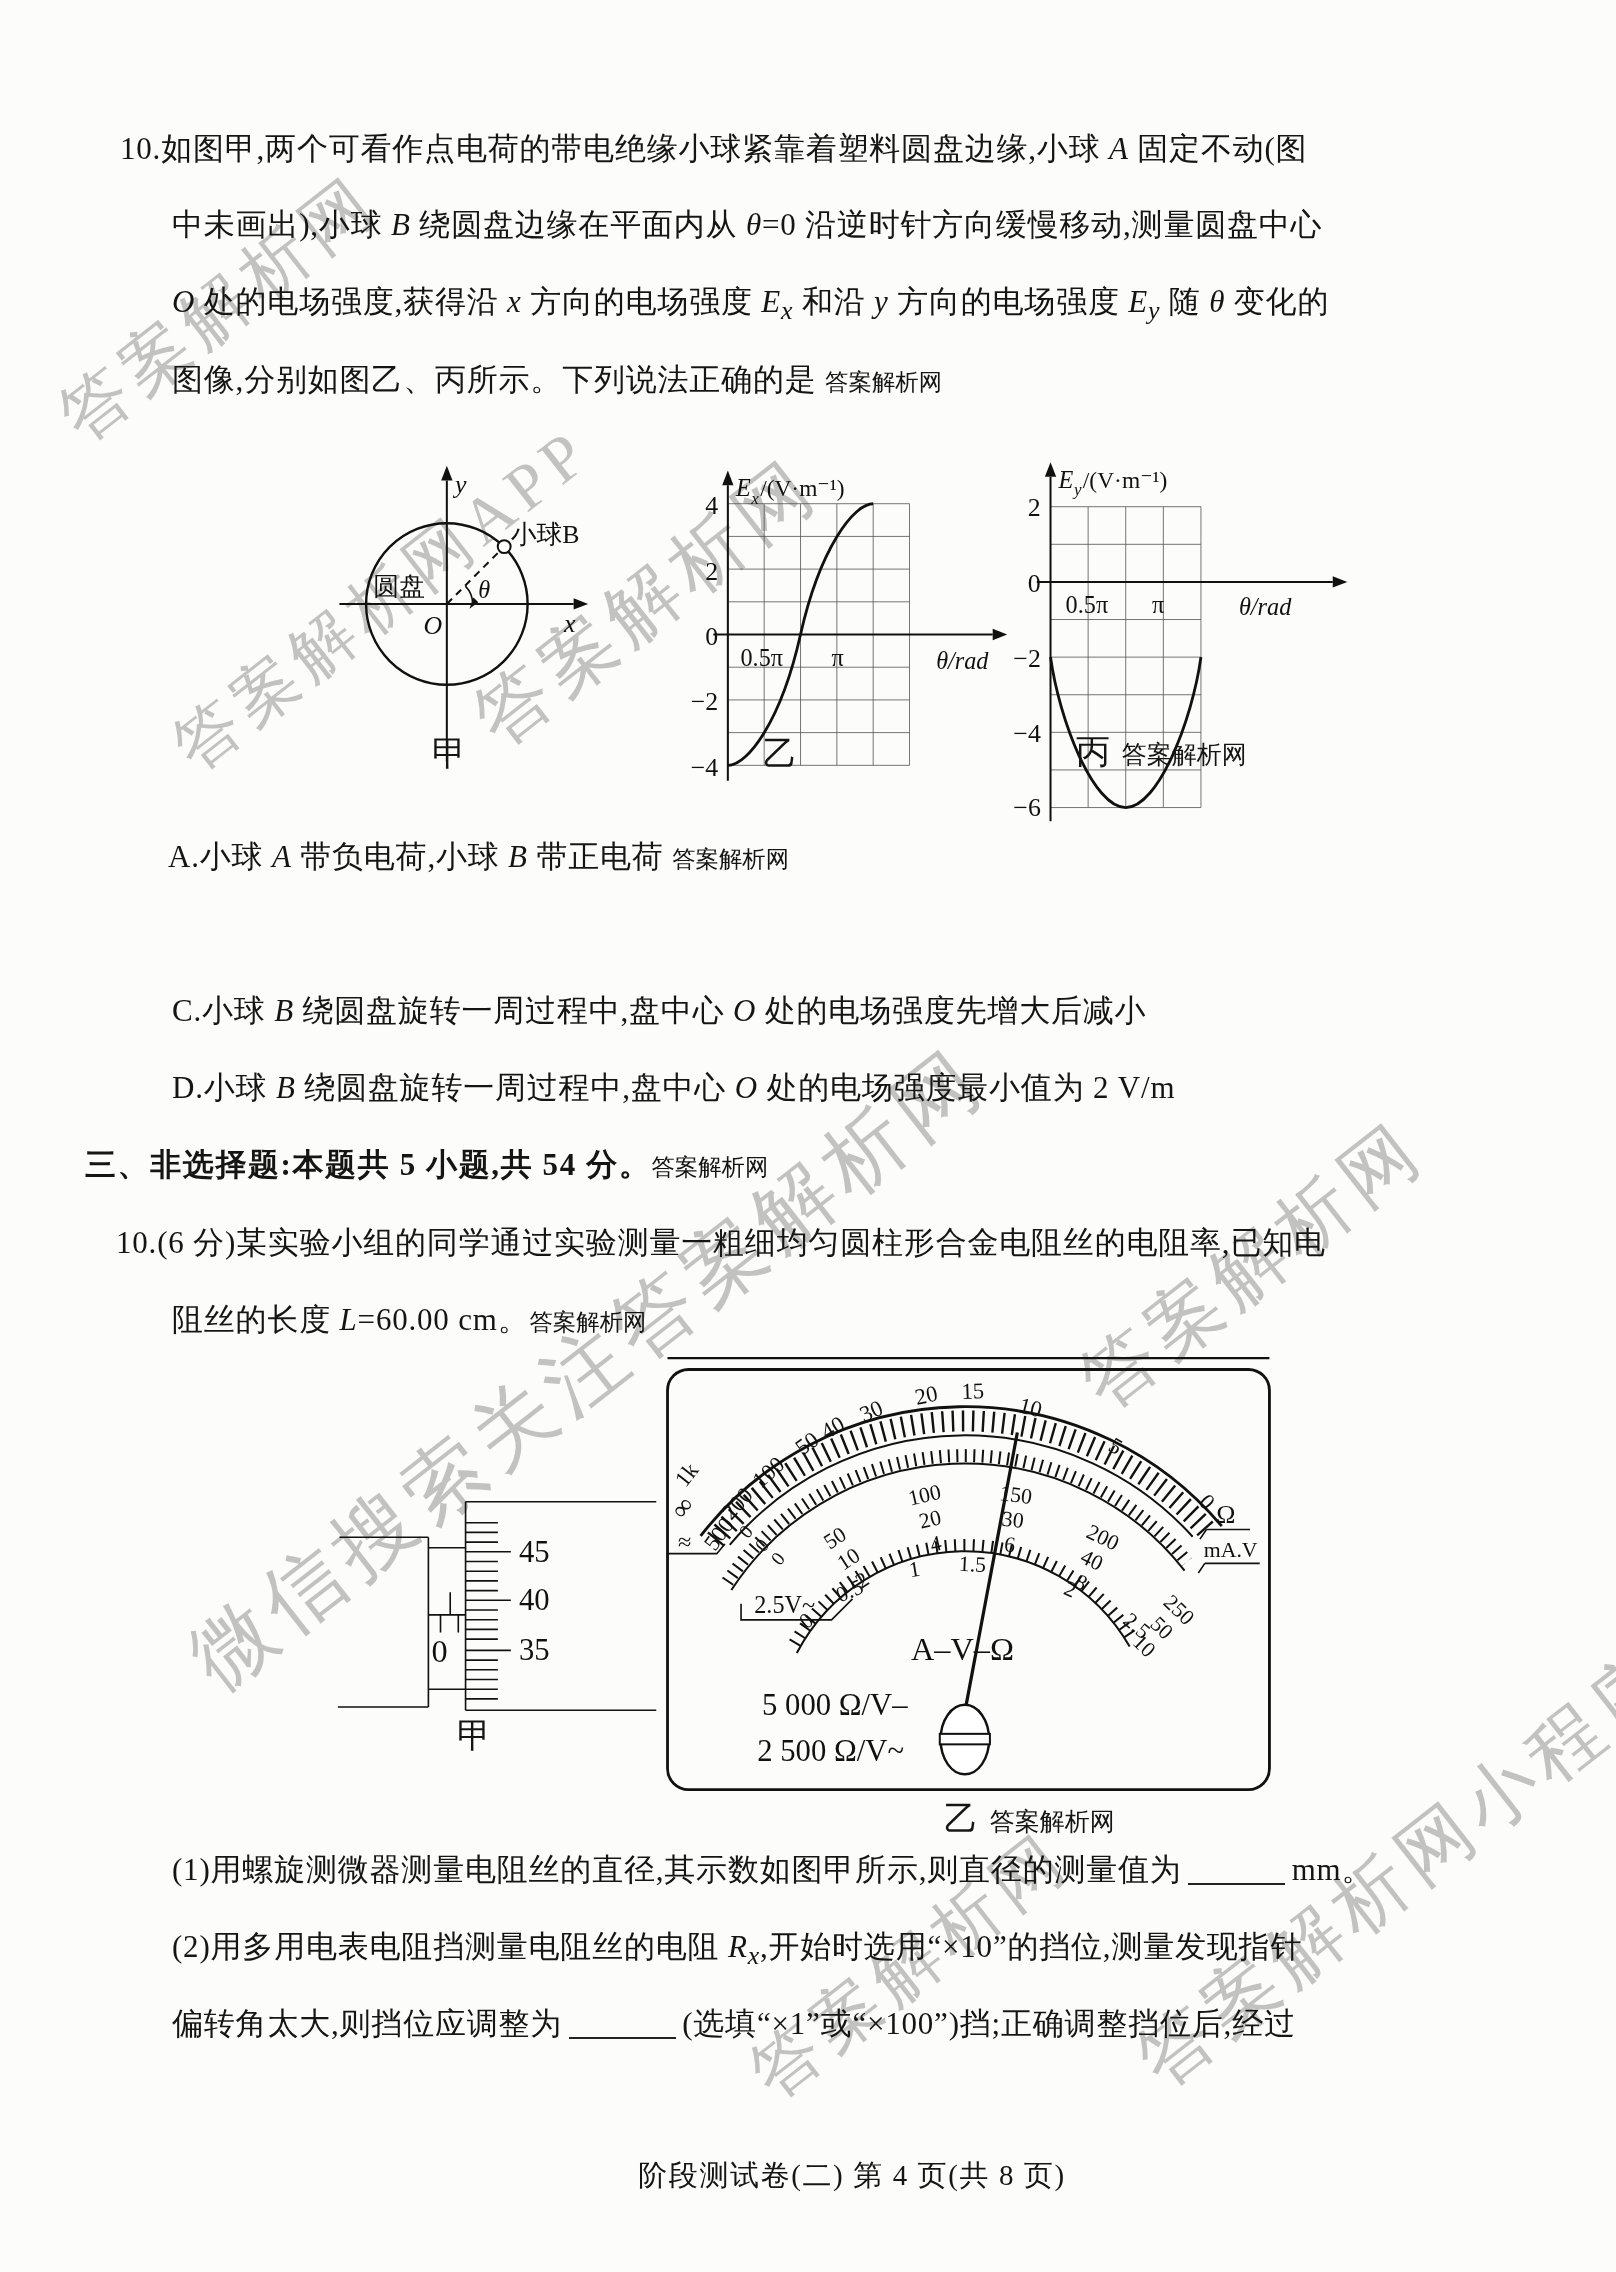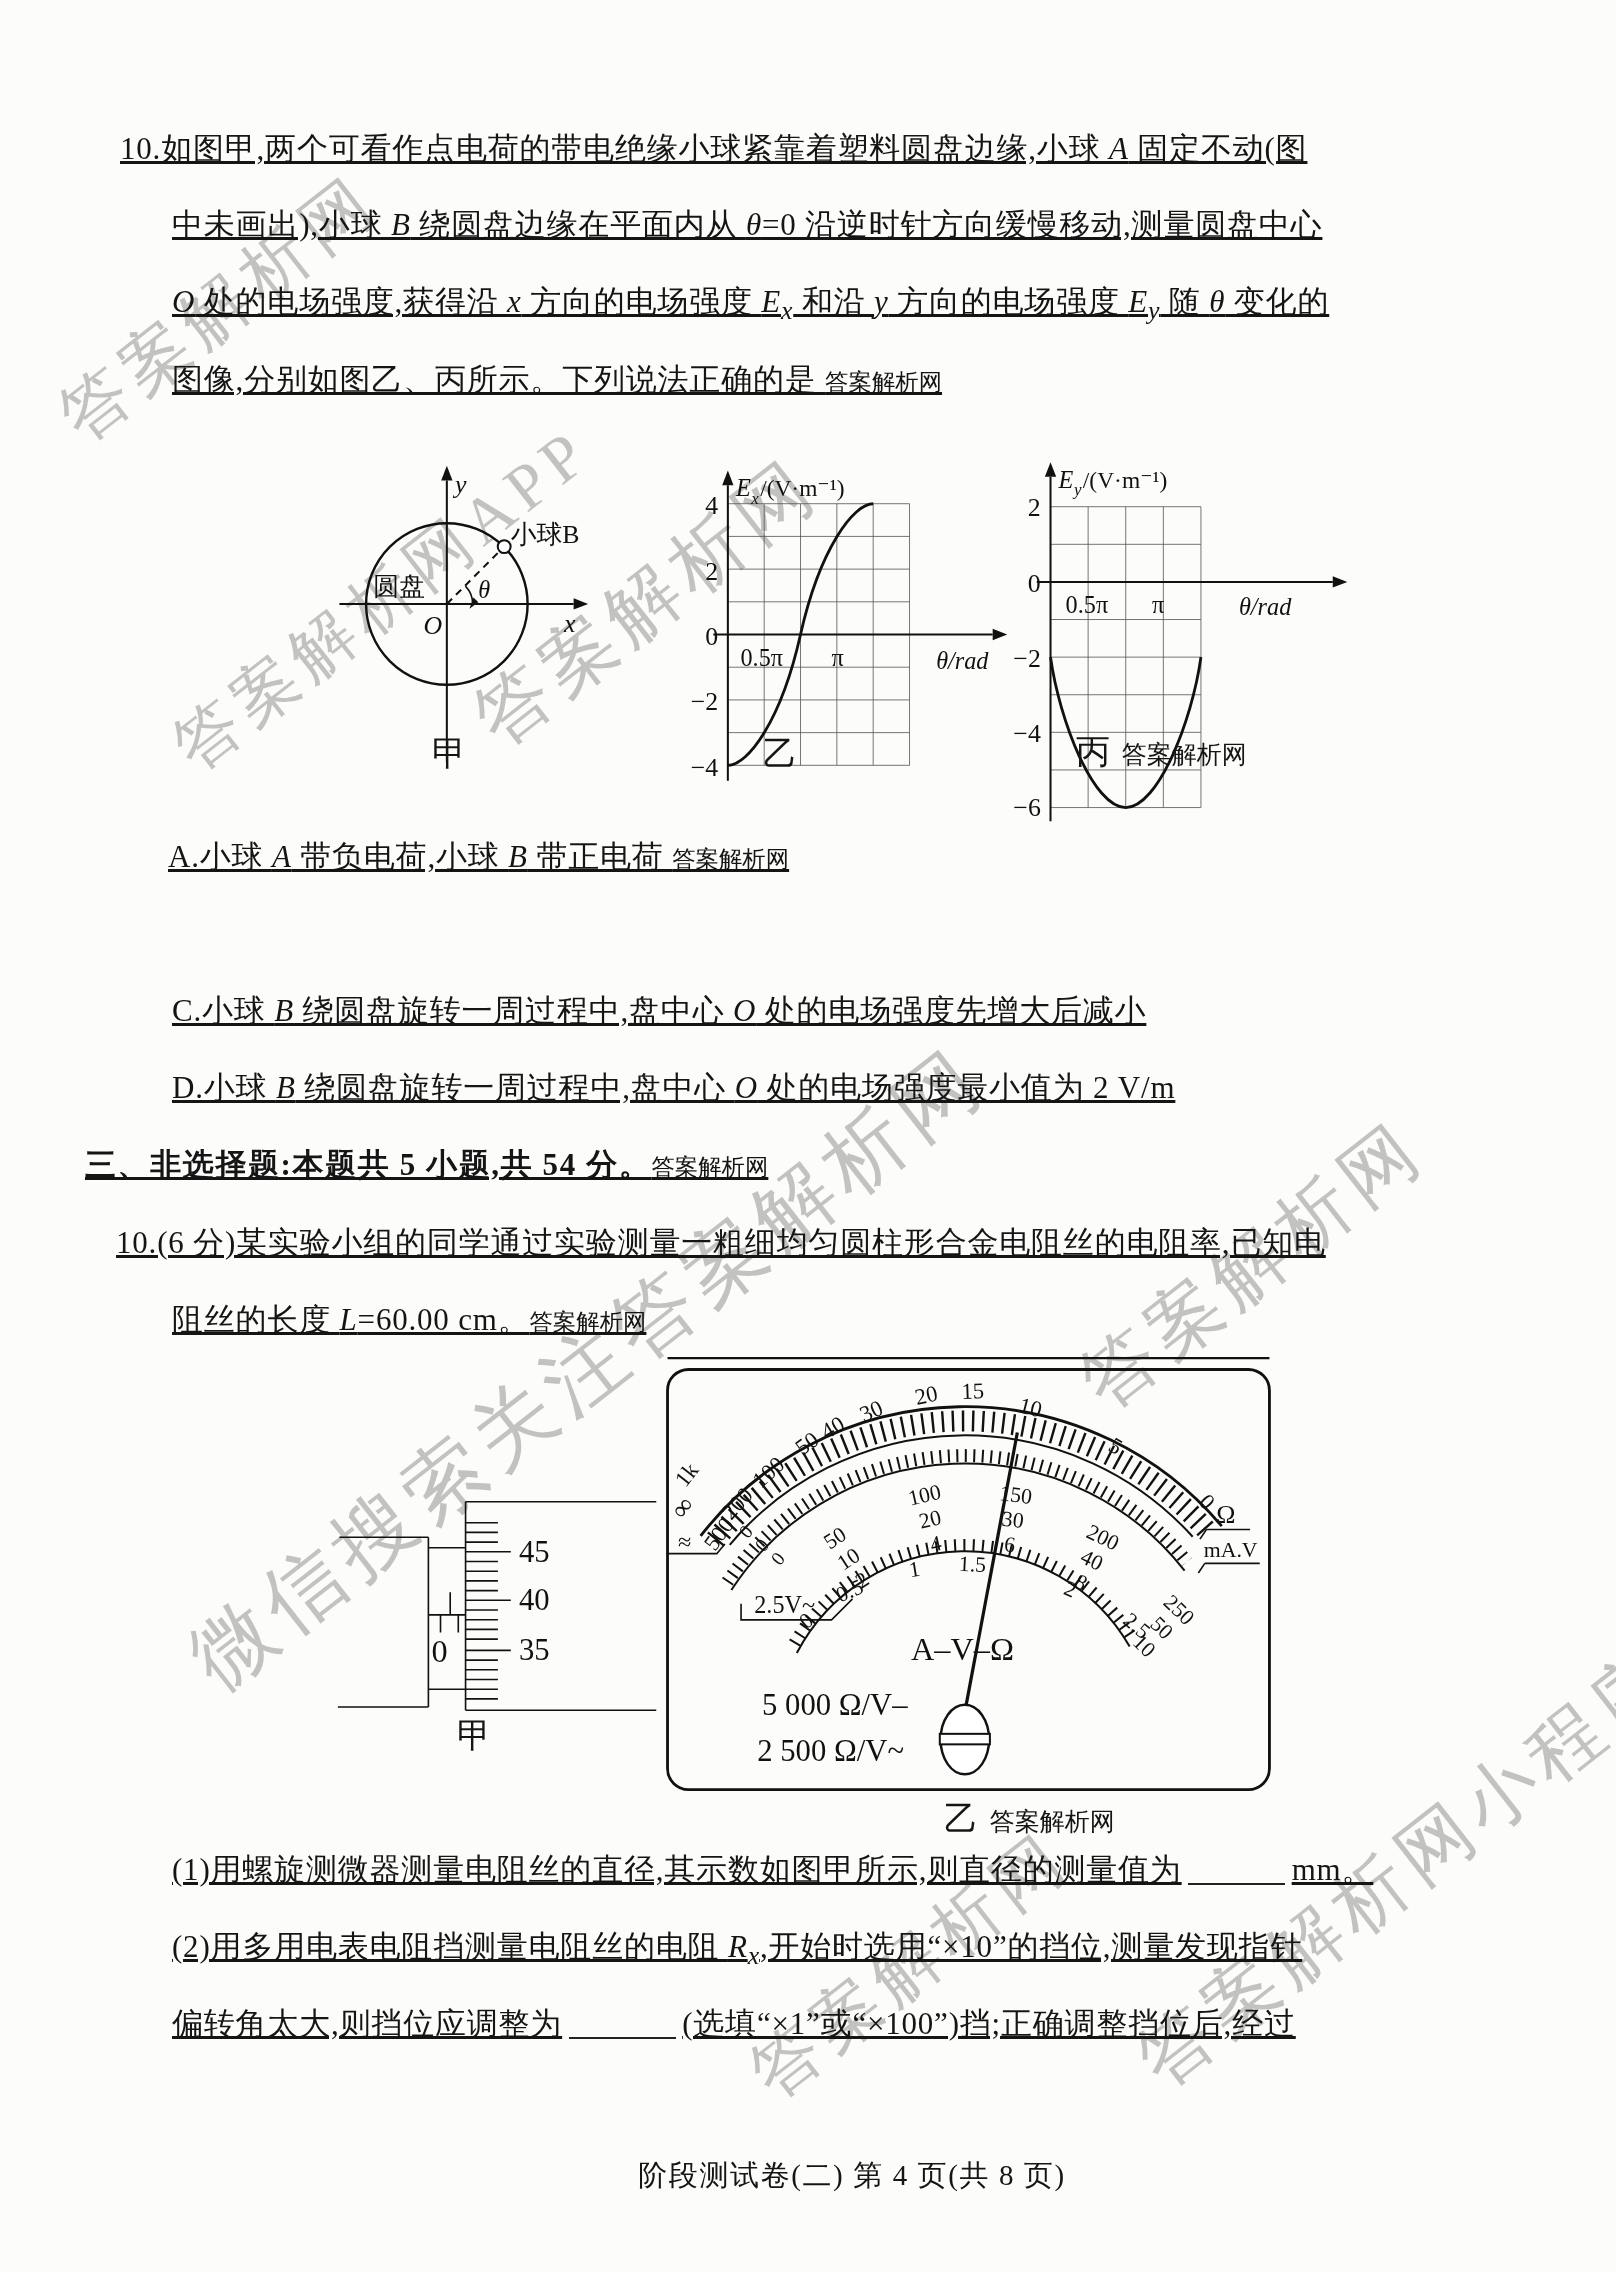--- a/index.html
+++ b/index.html
@@ -1,18 +1,18 @@
 <!DOCTYPE html>
 <html style="font-size:13px"><head>
 <meta charset="utf-8">
 <style>
   html,body{margin:0;padding:0;background:#e8e8e6;}
   .page{position:relative;width:1616px;height:2273px;background:#fcfcfa;overflow:hidden;
         font-family:"Liberation Serif","DejaVu Serif",serif;color:#151515;}
-  .t{position:absolute;white-space:nowrap;font-size:31px;letter-spacing:0.8px;text-decoration:underline;}
+  .t{position:absolute;white-space:nowrap;font-size:31px;letter-spacing:0.8px;}
   .t b{letter-spacing:1.6px;text-align:center;}
   .inl{font-size:23.4px;letter-spacing:0;}
   .blank{display:inline-block;border-bottom:2.4px solid #222;height:27.5px;vertical-align:-4.8px;margin:0 6.5px;}
   .w120{width:97px}.w130{width:107px}
   .cap{position:absolute;font-size:34px;letter-spacing:1.6px;}
   .cap .inl{font-size:25px;}
   .fig{position:absolute;overflow:visible;}
   svg text{font-family:"Liberation Serif","DejaVu Serif",serif;fill:#111;}
   .it{font-style:italic;}
   .wm{position:absolute;color:#8f8f8f;opacity:.52;white-space:nowrap;transform-origin:0 50%;

